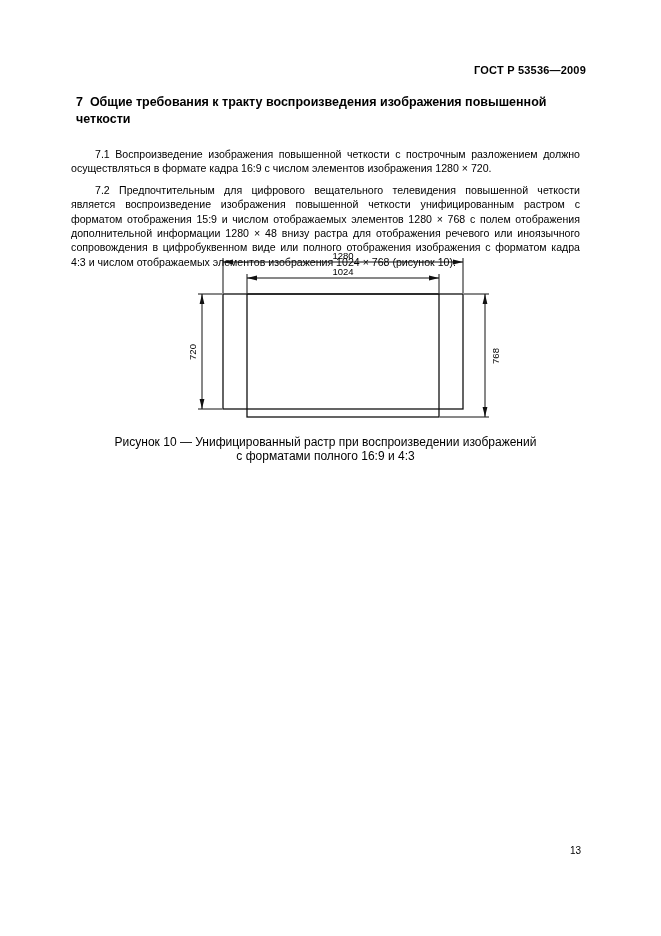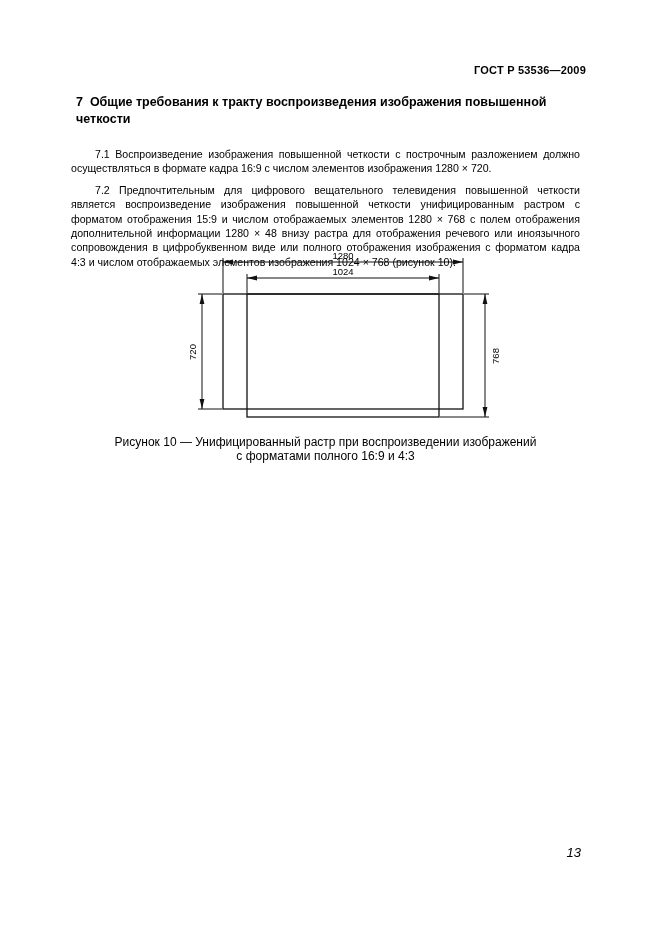--- a/index.html
+++ b/index.html
@@ -61,22 +61,21 @@
     left: 64px;
     width: 523px;
     text-align: center;
     font-size: 12px;
     line-height: 13.5px;
   }
   .page-number {
     position: absolute;
     top: 845px;
     right: 80px;
-    font-size: 13px;
-    font-style: italic;
+    font-size: 10px;
   }
 </style>
 </head>
 <body>
 
 <div class="page">
 
   <div class="doc-header">ГОСТ Р 53536—2009</div>
 
   <h2 class="section-heading">7&nbsp;&nbsp;Общие требования к тракту воспроизведения изображения повышенной четкости</h2>

